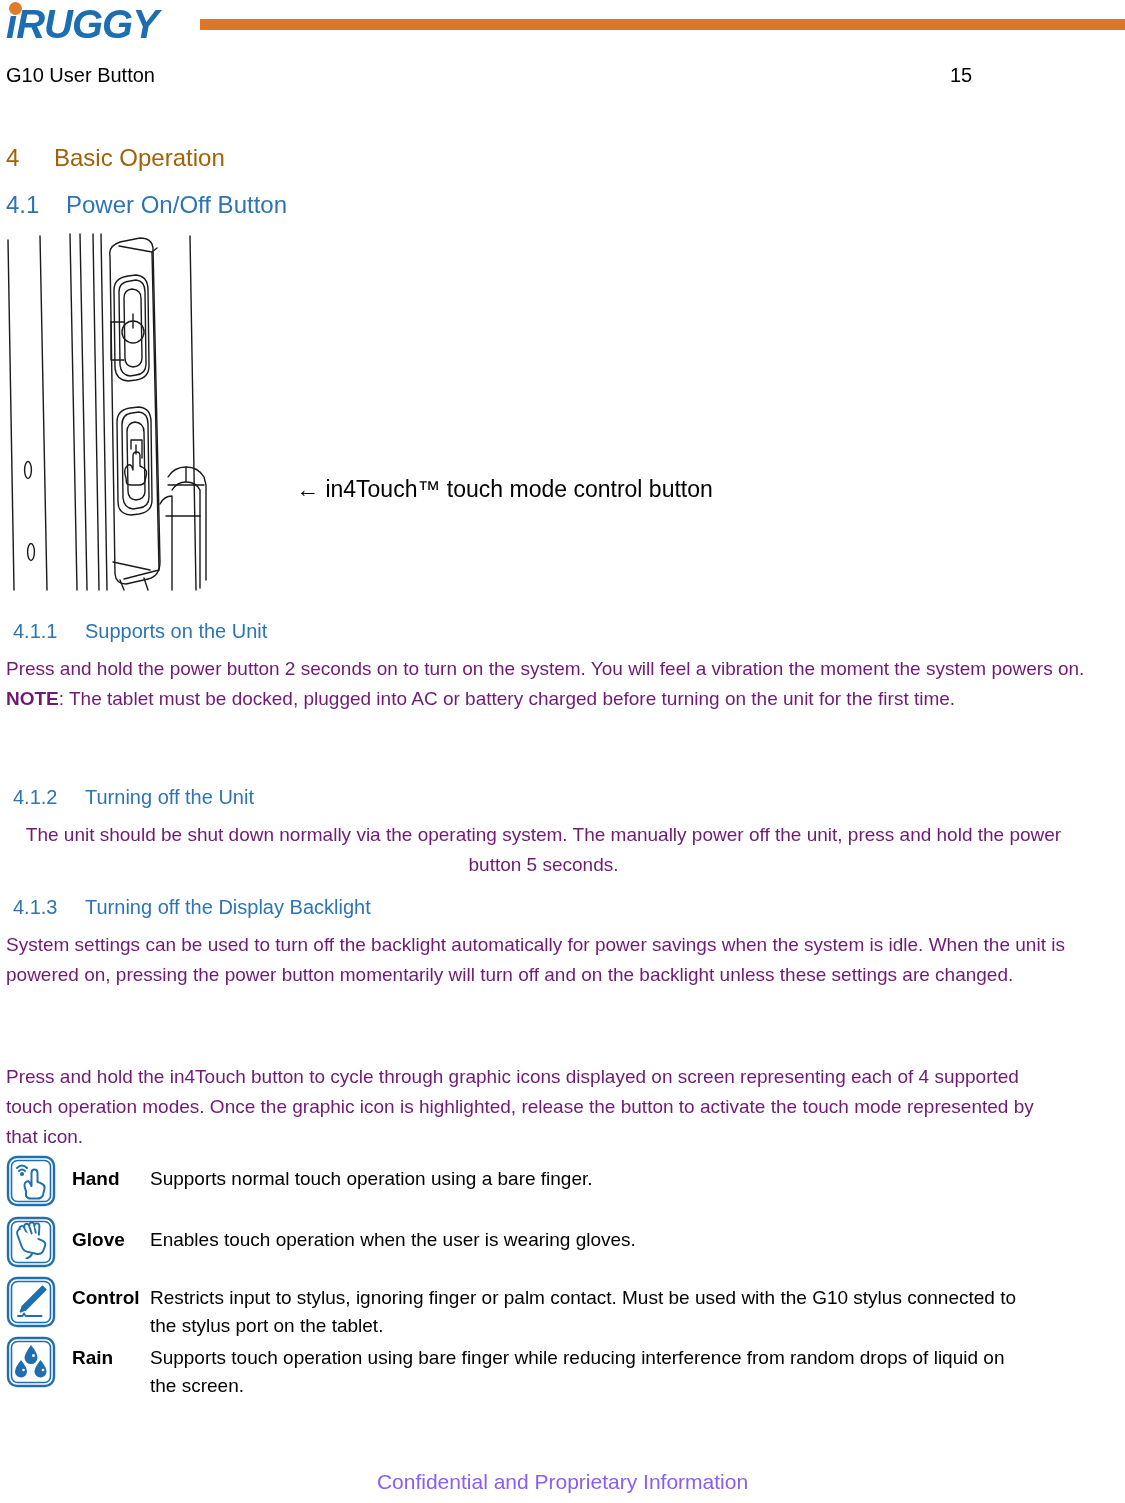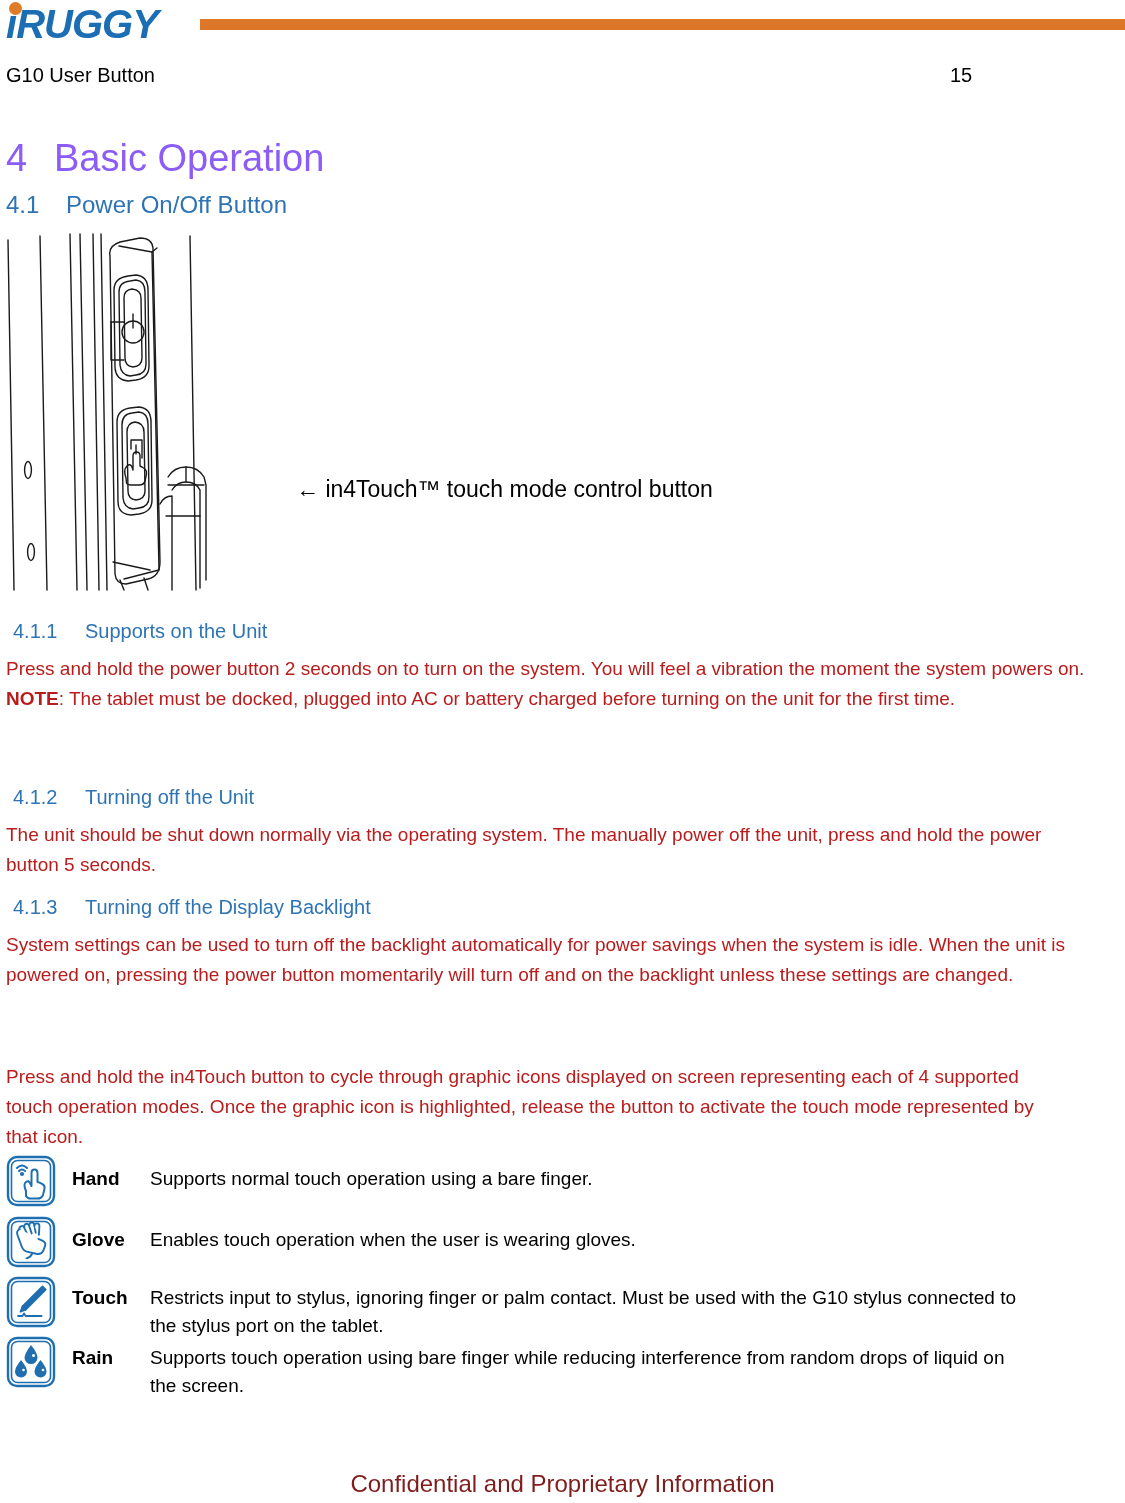--- a/index.html
+++ b/index.html
@@ -73,22 +73,22 @@
     position: absolute;
     left: 950px; top: 62px;
     font-size: 20px;
     color: #000;
     line-height: 26px;
   }
 
   
   .h1 {
     position: absolute;
-    font-size: 38px;
-    color: #8b5cf6;
+    font-size: 24px;
+    color: #a16207;
     font-weight: normal;
     white-space: nowrap;
     line-height: 40px;
   }
   .h1 .num { display: inline-block; width: 48px; }
   .h2 {
     position: absolute;
     font-size: 24px;
     color: #2E74B5;
     font-weight: normal;
@@ -104,21 +104,21 @@
     white-space: nowrap;
     line-height: 26px;
   }
   .h3 .num { display: inline-block; width: 72px; margin-left: 7px; }
 
   
   .para {
     position: absolute;
     font-size: 19px;
     line-height: 30px;
-    color: #b91c1c;
+    color: #701a75;
     text-align: left;
   }
   .para b { font-weight: bold; }
 
   
   .figure {
     position: absolute;
     left: 0px; top: 232px;
     width: 260px; height: 360px;
   }
@@ -157,22 +157,22 @@
     line-height: 28px;
     color: #000;
   }
 
   
   .footer {
     position: absolute;
     left: 0; top: 1470px;
     width: 1125px;
     text-align: center;
-    font-size: 24px;
-    color: #7f1d1d;
+    font-size: 21px;
+    color: #8b5cf6;
   }
 </style>
 </head>
 <body>
 
 <div class="page">
 
   <div class="header">
     <div class="logo">
       <span class="logo-i">
@@ -250,21 +250,21 @@
   <div class="h3" style="left:6px; top:618px;">
     <span class="num">4.1.1</span><span>Supports on the Unit</span>
   </div>
   <div class="para" style="left:6px; top:654px; width:1090px;">
     <span>Press and hold the power button 2 seconds on to turn on the system.  You will feel a vibration the moment the system powers on.  </span><b>NOTE</b><span>:  The tablet must be docked, plugged into AC or battery charged before turning on the unit for the first time.</span>
   </div>
 
   <div class="h3" style="left:6px; top:784px;">
     <span class="num">4.1.2</span><span>Turning off the Unit</span>
   </div>
-  <div class="para" style="left:6px; top:820px; width:1075px;">The unit should be shut down normally via the operating system.  The manually power off the unit, press and hold the power button 5 seconds.</div>
+  <div class="para" style="left:6px; top:820px; width:1075px;text-align:center;">The unit should be shut down normally via the operating system.  The manually power off the unit, press and hold the power button 5 seconds.</div>
 
   <div class="h3" style="left:6px; top:894px;">
     <span class="num">4.1.3</span><span>Turning off the Display Backlight</span>
   </div>
   <div class="para" style="left:6px; top:930px; width:1075px;">System settings can be used to turn off the backlight automatically for power savings when the system is idle.  When the unit is powered on, pressing the power button momentarily will turn off and on the backlight unless these settings are changed.</div>
 
   <div class="para" style="left:6px; top:1062px; width:1055px;">Press and hold the in4Touch button to cycle through graphic icons displayed on screen representing each of 4 supported touch operation modes.  Once the graphic icon is highlighted, release the button to activate the touch mode represented by that icon.</div>
 
   <div class="mode-row" style="top:1155px;">
     <div class="mode-icon">
@@ -307,21 +307,21 @@
       <svg viewBox="0 0 50 52" width="50" height="52">
         <rect x="2" y="2" width="46" height="48" rx="9" ry="9" fill="#ffffff" stroke="#1F6FB0" stroke-width="2.4"></rect>
         <rect x="5.5" y="5.5" width="39" height="41" rx="6" ry="6" fill="#ffffff" stroke="#1F6FB0" stroke-width="1.6"></rect>
         <g stroke="#1F6FB0" stroke-width="1.8" stroke-linejoin="round" stroke-linecap="round">
           <path d="M36.5 10.5 l3.2 3.2 -20 20 -5.2 2 2 -5.2 z" fill="#1F6FB0"></path>
           <path d="M16.5 30.5 l3.2 3.2" fill="none"></path>
           <path d="M12 40 l4.5 0 l1.5 -2.6 l1.6 2.6 l16 0" fill="none"></path>
         </g>
       </svg>
     </div>
-    <div class="mode-name" style="top:8px;">Touch</div>
+    <div class="mode-name" style="top:8px;">Control</div>
     <div class="mode-desc" style="top:8px; width:880px;">Restricts input to stylus, ignoring finger or palm contact.   Must be used with the G10 stylus connected to the stylus port on the tablet.</div>
   </div>
 
   <div class="mode-row" style="top:1336px;">
     <div class="mode-icon">
       <svg viewBox="0 0 50 52" width="50" height="52">
         <rect x="2" y="2" width="46" height="48" rx="9" ry="9" fill="#ffffff" stroke="#1F6FB0" stroke-width="2.4"></rect>
         <rect x="5.5" y="5.5" width="39" height="41" rx="6" ry="6" fill="#ffffff" stroke="#1F6FB0" stroke-width="1.6"></rect>
         <g fill="#1F6FB0">
           <path d="M25 9 q6.5 8 6.5 12.6 a6.5 6.5 0 0 1 -13 0 Q19 17 25 9 z"></path>

